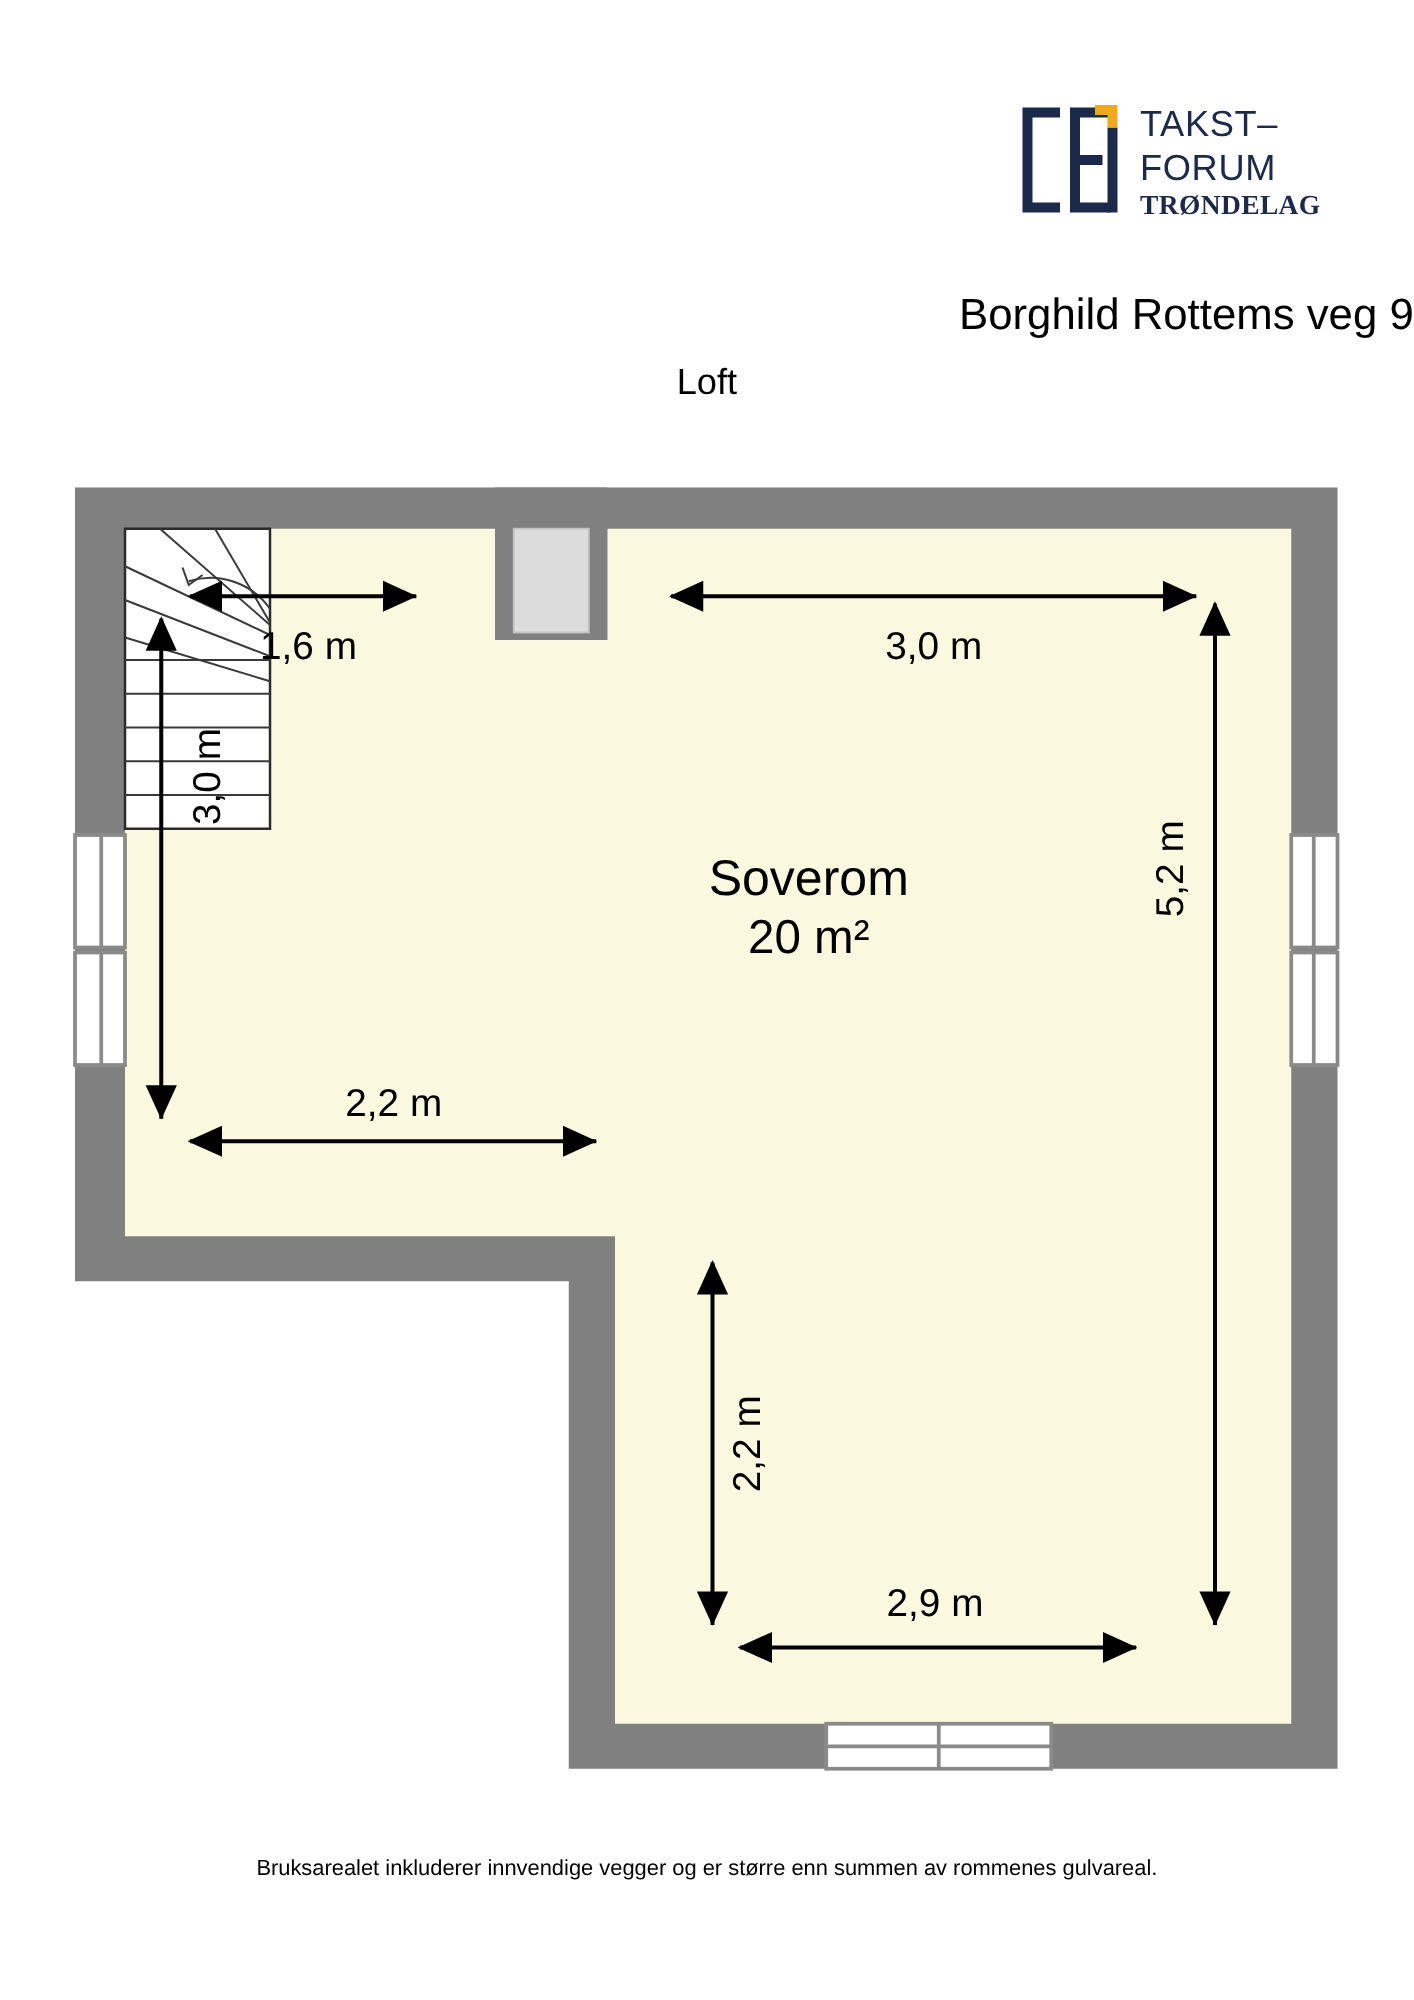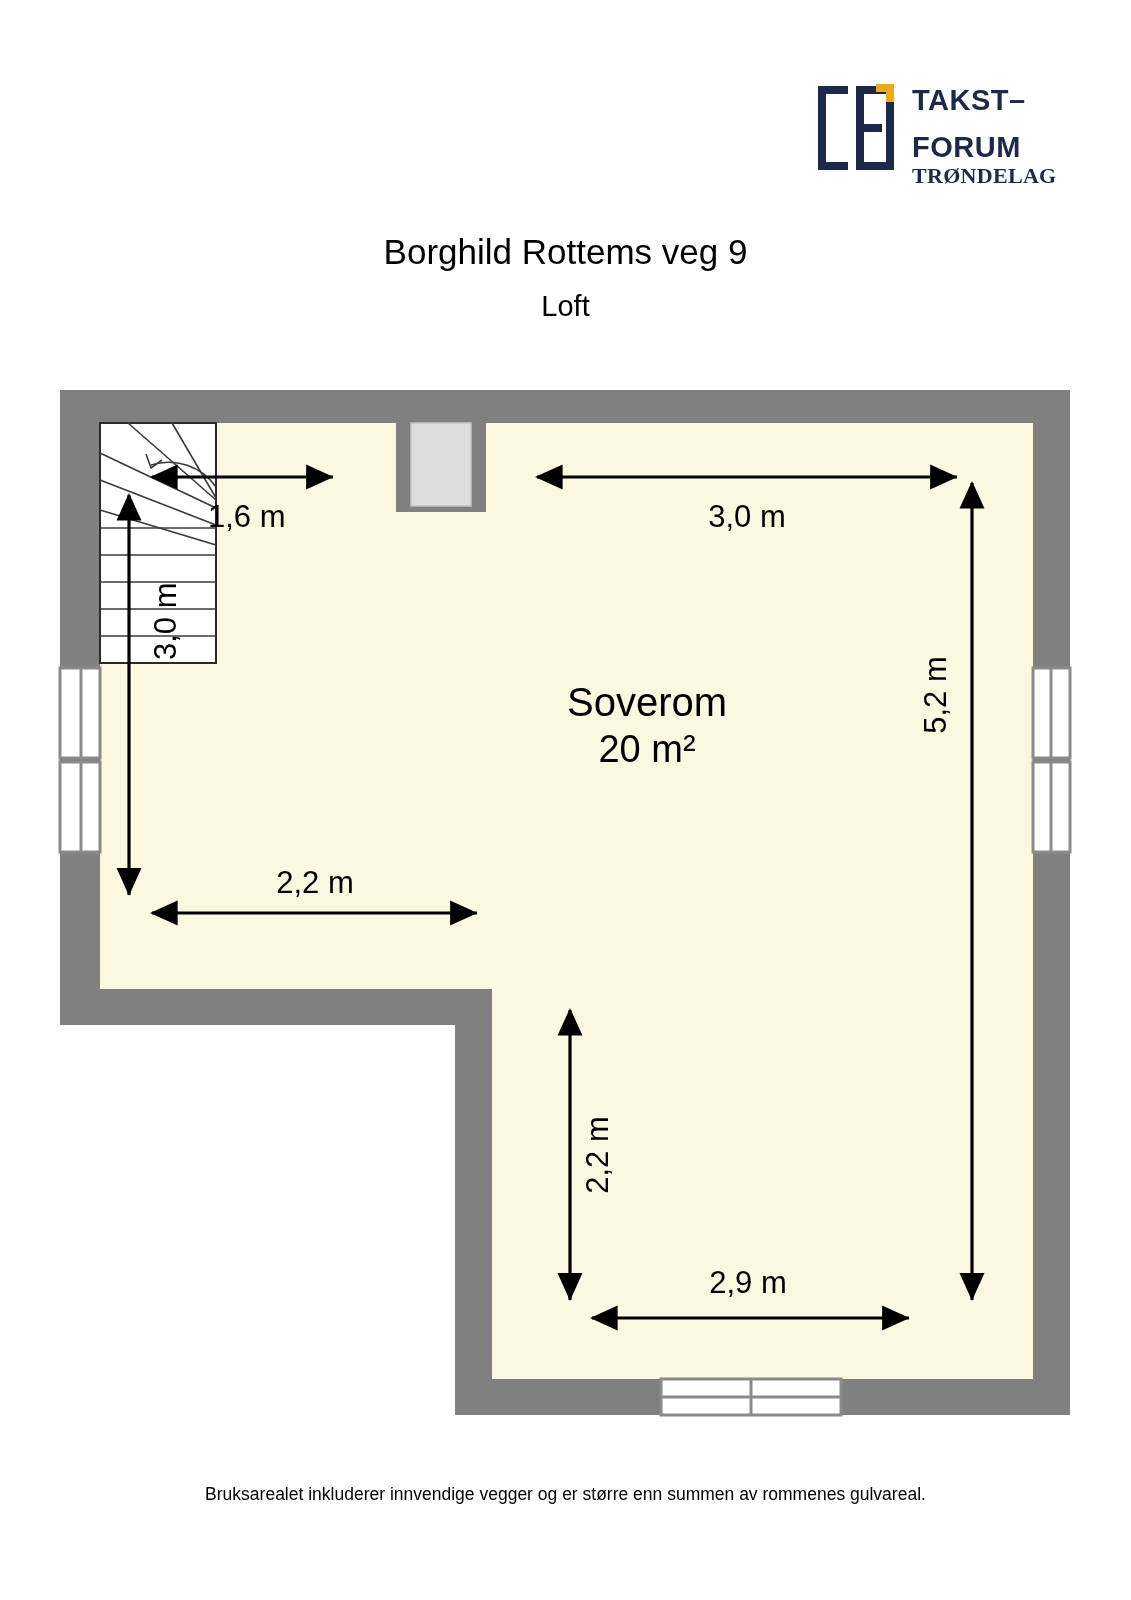--- a/index.html
+++ b/index.html
@@ -34,40 +34,40 @@
   #logo-text {
     position: absolute;
     left: 98px;
     top: 0px;
     width: 130px;
     color: #1b2a4a;
     line-height: 1.0;
   }
   .logo-line1, .logo-line2 {
     font-size: 29px;
-    font-weight: bold;
+    font-weight: normal;
     letter-spacing: 0.5px;
   }
   .logo-line1 { margin-top: 8px; }
-  .logo-line2 { margin-top: 18px; }
+  .logo-line2 { margin-top: 6px; }
   .logo-line3 {
     font-size: 22px;
     font-weight: bold;
     letter-spacing: 0.3px;
     margin-top: 3px;
     font-family: Liberation Serif, serif;
   }
 
   
   #title {
     position: absolute;
     left: 0;
     top: 232px;
     width: 1131px;
-    text-align: center;
+    text-align: right;
     font-size: 35px;
     color: #000;
   }
   #subtitle {
     position: absolute;
     left: 0;
     top: 290px;
     width: 1131px;
     text-align: center;
     font-size: 29px;

